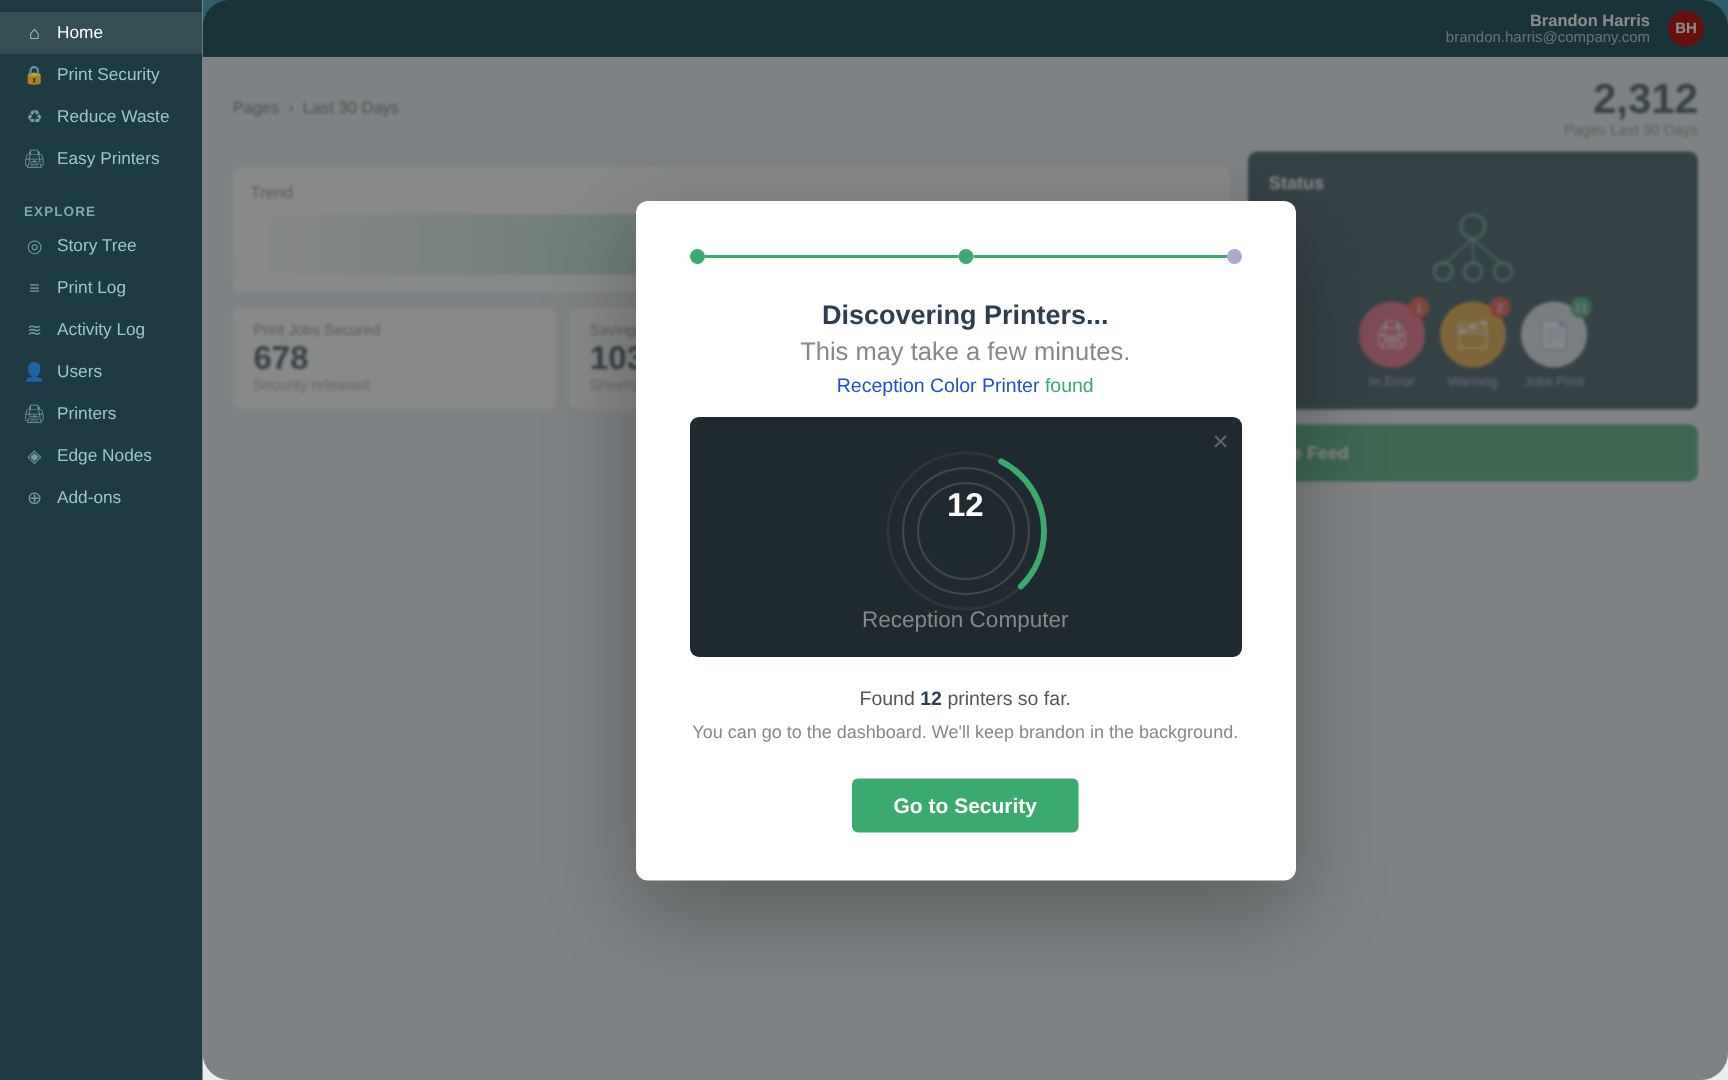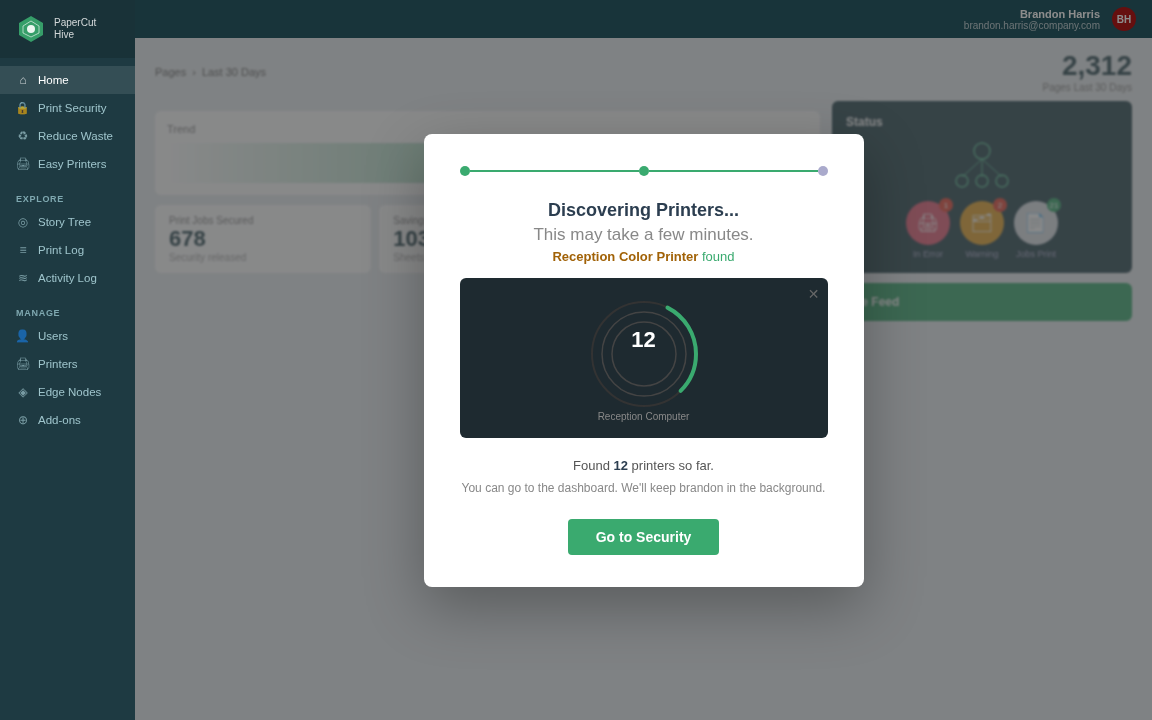--- a/index.html
+++ b/index.html
@@ -57,43 +57,43 @@
     .status-icon-label { font-size: 9px; color: #aac; }
 
     .live-feed-card { background: #3aaa6f; border-radius: 6px; padding: 12px; color: #fff; font-size: 12px; font-weight: 600; }
 
     .trend-area { background: #fff; border-radius: 6px; padding: 12px; margin-top: 10px; }
     .metric-card { background: #fff; border-radius: 6px; padding: 10px 14px; }
     .metric-label { font-size: 10px; color: #888; }
     .metric-value { font-size: 22px; font-weight: 700; color: #2c4a52; }
 
     
-    .modal-overlay { position: absolute; top: 0; left: 0; right: 0; bottom: 0; background: rgba(0,0,0,0.45); display: flex; align-items: center; justify-content: center; z-index: 100; }
+    .modal-overlay { position: absolute; top: 0; left: 0; right: 0; bottom: 0; background: rgba(0,0,0,0.45); display: flex; align-items: center; justify-content: center; z-index: 100; border-radius: 18px; }
 
     .modal { background: #fff; border-radius: 8px; width: 440px; padding: 32px 36px 32px; box-shadow: 0 20px 60px rgba(0,0,0,0.3); }
 
     
     .stepper { display: flex; align-items: center; margin-bottom: 24px; }
     .step-dot { width: 10px; height: 10px; border-radius: 50%; background: #3aaa6f; flex-shrink: 0; }
     .step-dot.inactive { background: #aac; }
     .step-line { flex: 1; height: 2px; background: #3aaa6f; }
 
     
     .modal-title { font-size: 18px; font-weight: 600; color: #2c3e50; text-align: center; margin-bottom: 4px; }
     .modal-subtitle { font-size: 17px; color: #888; text-align: center; margin-bottom: 4px; }
 
     .printer-found { font-size: 13px; color: #555; text-align: center; margin-bottom: 14px; }
-    .printer-found strong { color: #a16207; font-weight: 700; }
+    .printer-found strong { color: #1d4ed8; font-weight: 400; }
     .found-label { color: #3aaa6f; }
 
     
     .chart-container { background: #1e2a30; border-radius: 6px; padding: 16px; margin-bottom: 20px; display: flex; flex-direction: column; align-items: center; position: relative; height: 160px; }
     .chart-inner { position: relative; width: 120px; height: 120px; display: flex; align-items: center; justify-content: center; }
     .chart-label { font-size: 22px; font-weight: 700; color: #fff; z-index: 2; position: relative; }
-    .chart-footer { color: #888; font-size: 10px; margin-top: 24px; }
+    .chart-footer { color: #888; font-size: 15px; margin-top: 24px; }
 
     .chart-close { position: absolute; top: 8px; right: 8px; color: #666; font-size: 14px; cursor: pointer; }
 
     
     .found-summary { text-align: center; font-size: 13px; color: #555; margin-bottom: 8px; }
     .found-summary strong { color: #2c3e50; font-weight: 700; }
     .found-desc { text-align: center; font-size: 12px; color: #888; margin-bottom: 24px; }
 
     
     .btn-dashboard { display: block; margin: 0 auto; background: #3aaa6f; color: #fff; border: none; border-radius: 4px; padding: 10px 28px; font-size: 14px; font-weight: 600; cursor: pointer; }
@@ -104,32 +104,20 @@
 
     
     .trend-line { height: 40px; background: linear-gradient(to right, transparent, rgba(58,170,111,0.3), rgba(58,170,111,0.5), rgba(58,170,111,0.2)); border-radius: 4px; }
   </style>
 </head>
 <body>
 
 <div class="app-wrapper">
 
   <div class="sidebar">
-    <div class="sidebar-logo">
-
-      <svg class="logo-icon" viewBox="0 0 30 30">
-        <polygon points="15,2 27,9 27,21 15,28 3,21 3,9" fill="#3aaa6f" opacity="0.9"></polygon>
-        <polygon points="15,7 23,12 23,19 15,23 7,19 7,12" fill="none" stroke="#fff" stroke-width="1" opacity="0.6"></polygon>
-        <circle cx="15" cy="15" r="4" fill="#fff" opacity="0.9"></circle>
-      </svg>
-      <div class="logo-text">
-        <span>PaperCut</span>
-        <span>Hive</span>
-      </div>
-    </div>
 
     <div class="sidebar-nav">
       <div class="sidebar-item active">
         <span class="si-icon">⌂</span>
         <span>Home</span>
       </div>
 
       <div class="sidebar-item">
         <span class="si-icon">🔒</span>
         <span>Print Security</span>
@@ -150,21 +138,20 @@
       </div>
       <div class="sidebar-item">
         <span class="si-icon">≡</span>
         <span>Print Log</span>
       </div>
       <div class="sidebar-item">
         <span class="si-icon">≋</span>
         <span>Activity Log</span>
       </div>
 
-      <div class="sidebar-section-label">MANAGE</div>
       <div class="sidebar-item">
         <span class="si-icon">👤</span>
         <span>Users</span>
       </div>
       <div class="sidebar-item">
         <span class="si-icon">🖨</span>
         <span>Printers</span>
       </div>
       <div class="sidebar-item">
         <span class="si-icon">◈</span>

